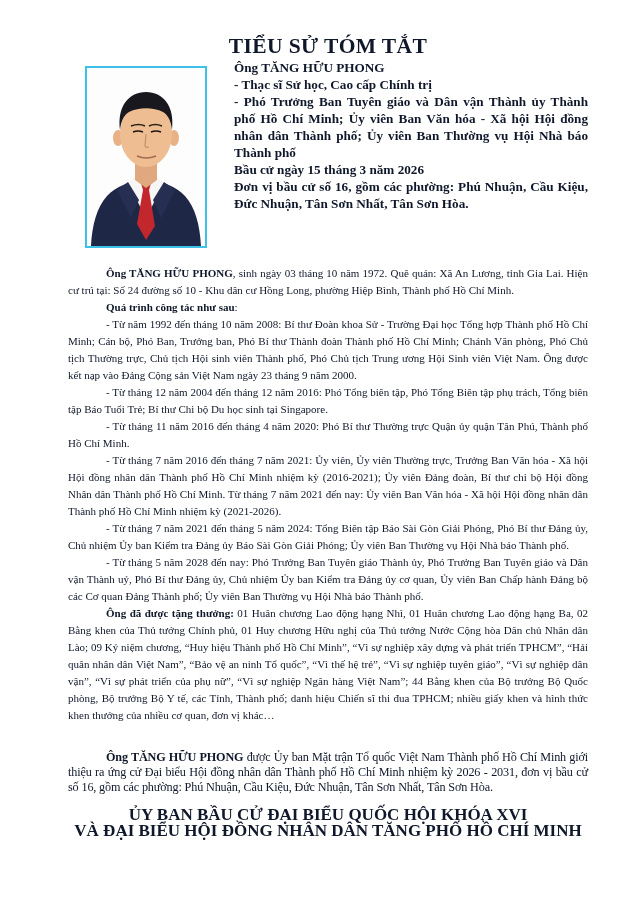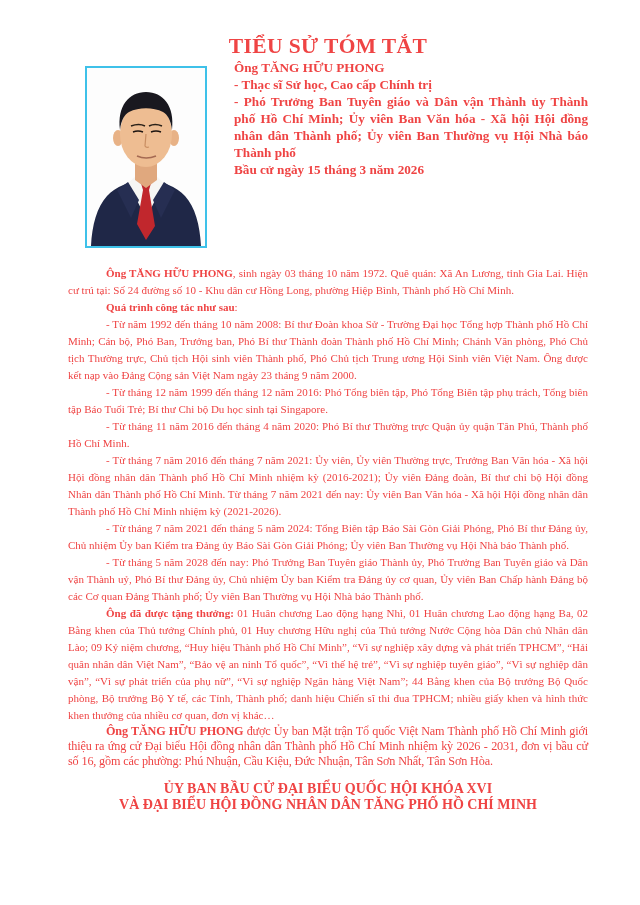--- a/index.html
+++ b/index.html
@@ -1,20 +1,20 @@
 <!DOCTYPE html>
 <html><head>
 <meta charset="utf-8">
 <style>
   html,body { margin:0; padding:0; background:#ffffff; }
   .page {
     position:relative;
     width:640px; height:905px;
     background:#ffffff;
-    color:#ef4444;
+    color:#0f172a;
     font-family:"Liberation Serif", serif;
     overflow:hidden;
     margin:0 auto;
   }
   .content { margin:0 52px 0 68px; }           
   .doc-title {
     padding-top:33px;
     text-align:center;
     font-weight:bold;
     font-size:21.5px;
@@ -38,26 +38,26 @@
   }
   .profile-block p { margin:0; }
   .bio p {
     margin:0;
     text-align:justify;
     text-indent:38px;
     font-size:11px;
     line-height:17px;
   }
   .bio .bold { font-weight:bold; }
-  .bio p.nomination { font-size:12.2px; letter-spacing:-0.15px; line-height:15.1px; }
+  .bio p.nomination { font-size:12.2px; letter-spacing:-0.15px; line-height:15.1px;margin-top:26px; }
   .footer {
     margin-top:12px;
     text-align:center;
     font-weight:bold;
-    font-size:14px;
+    font-size:17px;
     line-height:15.8px;
   }
   .footer div { margin:0; }
 </style>
 </head>
 <body>
 
 <div class="page">
   <div class="content">
 
@@ -96,30 +96,31 @@
 
           <path d="M50 88 Q 59 92 69 88" stroke="#a56a52" stroke-width="1.6" fill="none"></path>
         </svg>
       </div>
 
       <div class="profile-block">
         <p>Ông TĂNG HỮU PHONG</p>
         <p>- Thạc sĩ Sử học, Cao cấp Chính trị</p>
         <p>- Phó Trưởng Ban Tuyên giáo và Dân vận Thành ủy Thành phố Hồ Chí Minh; Ủy viên Ban Văn hóa - Xã hội Hội đồng nhân dân Thành phố; Ủy viên Ban Thường vụ Hội Nhà báo Thành phố</p>
         <p>Bầu cử ngày 15 tháng 3 năm 2026</p>
+        <p>Đơn vị bầu cử số 16, gồm các phường: Phú Nhuận, Cầu Kiệu, Đức Nhuận, Tân Sơn Nhất, Tân Sơn Hòa.</p>
       </div>
     </div>
 
     <div class="bio">
       <p><span class="bold">Ông TĂNG HỮU PHONG</span><span>, sinh ngày 03 tháng 10 năm 1972. Quê quán: Xã An Lương, tỉnh Gia Lai. Hiện cư trú tại: Số 24 đường số 10 - Khu dân cư Hồng Long, phường Hiệp Bình, Thành phố Hồ Chí Minh.</span></p>
 
       <p><span class="bold">Quá trình công tác như sau</span><span>:</span></p>
 
       <p>- Từ năm 1992 đến tháng 10 năm 2008: Bí thư Đoàn khoa Sử - Trường Đại học Tổng hợp Thành phố Hồ Chí Minh; Cán bộ, Phó Ban, Trưởng ban, Phó Bí thư Thành đoàn Thành phố Hồ Chí Minh; Chánh Văn phòng, Phó Chủ tịch Thường trực, Chủ tịch Hội sinh viên Thành phố, Phó Chủ tịch Trung ương Hội Sinh viên Việt Nam. Ông được kết nạp vào Đảng Cộng sản Việt Nam ngày 23 tháng 9 năm 2000.</p>
-      <p>- Từ tháng 12 năm 1999 đến tháng 12 năm 2016: Phó Tổng biên tập, Phó Tổng Biên tập phụ trách, Tổng biên tập Báo Tuổi Trẻ; Bí thư Chi bộ Du học sinh tại Singapore.</p>
+      <p>- Từ tháng 12 năm 2004 đến tháng 12 năm 2016: Phó Tổng biên tập, Phó Tổng Biên tập phụ trách, Tổng biên tập Báo Tuổi Trẻ; Bí thư Chi bộ Du học sinh tại Singapore.</p>
       <p>- Từ tháng 11 năm 2016 đến tháng 4 năm 2020: Phó Bí thư Thường trực Quận ủy quận Tân Phú, Thành phố Hồ Chí Minh.</p>
       <p>- Từ tháng 7 năm 2016 đến tháng 7 năm 2021: Ủy viên, Ủy viên Thường trực, Trưởng Ban Văn hóa - Xã hội Hội đồng nhân dân Thành phố Hồ Chí Minh nhiệm kỳ (2016-2021); Ủy viên Đảng đoàn, Bí thư chi bộ Hội đồng Nhân dân Thành phố Hồ Chí Minh. Từ tháng 7 năm 2021 đến nay: Ủy viên Ban Văn hóa - Xã hội Hội đồng nhân dân Thành phố Hồ Chí Minh nhiệm kỳ (2021-2026).</p>
       <p>- Từ tháng 7 năm 2021 đến tháng 5 năm 2024: Tổng Biên tập Báo Sài Gòn Giải Phóng, Phó Bí thư Đảng ủy, Chủ nhiệm Ủy ban Kiểm tra Đảng ủy Báo Sài Gòn Giải Phóng; Ủy viên Ban Thường vụ Hội Nhà báo Thành phố.</p>
       <p>- Từ tháng 5 năm 2028 đến nay: Phó Trưởng Ban Tuyên giáo Thành ủy, Phó Trưởng Ban Tuyên giáo và Dân vận Thành uỷ, Phó Bí thư Đảng ủy, Chủ nhiệm Ủy ban Kiểm tra Đảng ủy cơ quan, Ủy viên Ban Chấp hành Đảng bộ các Cơ quan Đảng Thành phố; Ủy viên Ban Thường vụ Hội Nhà báo Thành phố.</p>
 
       <p><span class="bold">Ông đã được tặng thưởng:</span><span> 01 Huân chương Lao động hạng Nhì, 01 Huân chương Lao động hạng Ba, 02 Bằng khen của Thủ tướng Chính phủ, 01 Huy chương Hữu nghị của Thủ tướng Nước Cộng hòa Dân chủ Nhân dân Lào; 09 Kỷ niệm chương, “Huy hiệu Thành phố Hồ Chí Minh”, “Vì sự nghiệp xây dựng và phát triển TPHCM”, “Hải quân nhân dân Việt Nam”, “Bảo vệ an ninh Tổ quốc”, “Vì thế hệ trẻ”, “Vì sự nghiệp tuyên giáo”, “Vì sự nghiệp dân vận”, “Vì sự phát triển của phụ nữ”, “Vì sự nghiệp Ngân hàng Việt Nam”; 44 Bằng khen của Bộ trưởng Bộ Quốc phòng, Bộ trưởng Bộ Y tế, các Tỉnh, Thành phố; danh hiệu Chiến sĩ thi đua TPHCM; nhiều giấy khen và hình thức khen thưởng của nhiều cơ quan, đơn vị khác…</span></p>
 
       <p class="nomination"><span class="bold">Ông TĂNG HỮU PHONG</span><span> được Ủy ban Mặt trận Tổ quốc Việt Nam Thành phố Hồ Chí Minh giới thiệu ra ứng cử Đại biểu Hội đồng nhân dân Thành phố Hồ Chí Minh nhiệm kỳ 2026 - 2031, đơn vị bầu cử số 16, gồm các phường: Phú Nhuận, Cầu Kiệu, Đức Nhuận, Tân Sơn Nhất, Tân Sơn Hòa.</span></p>
     </div>
 

